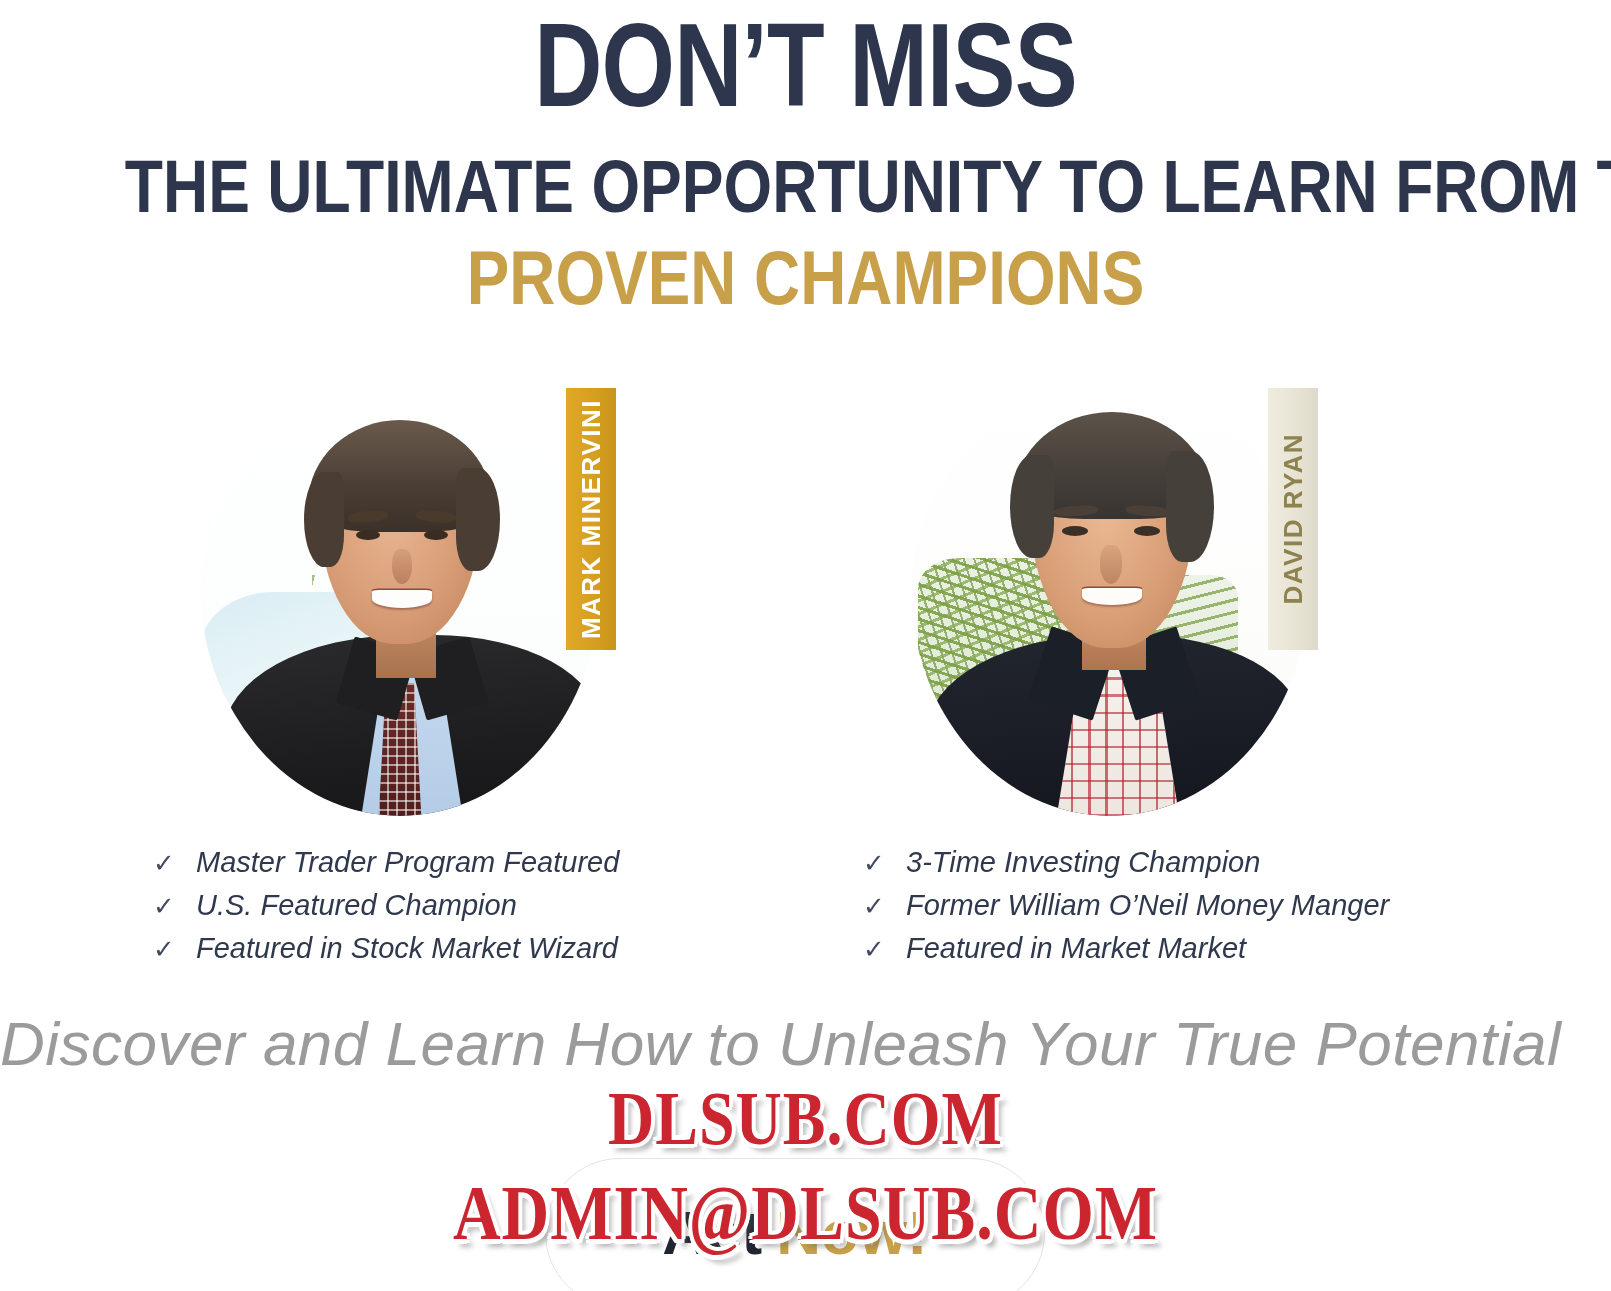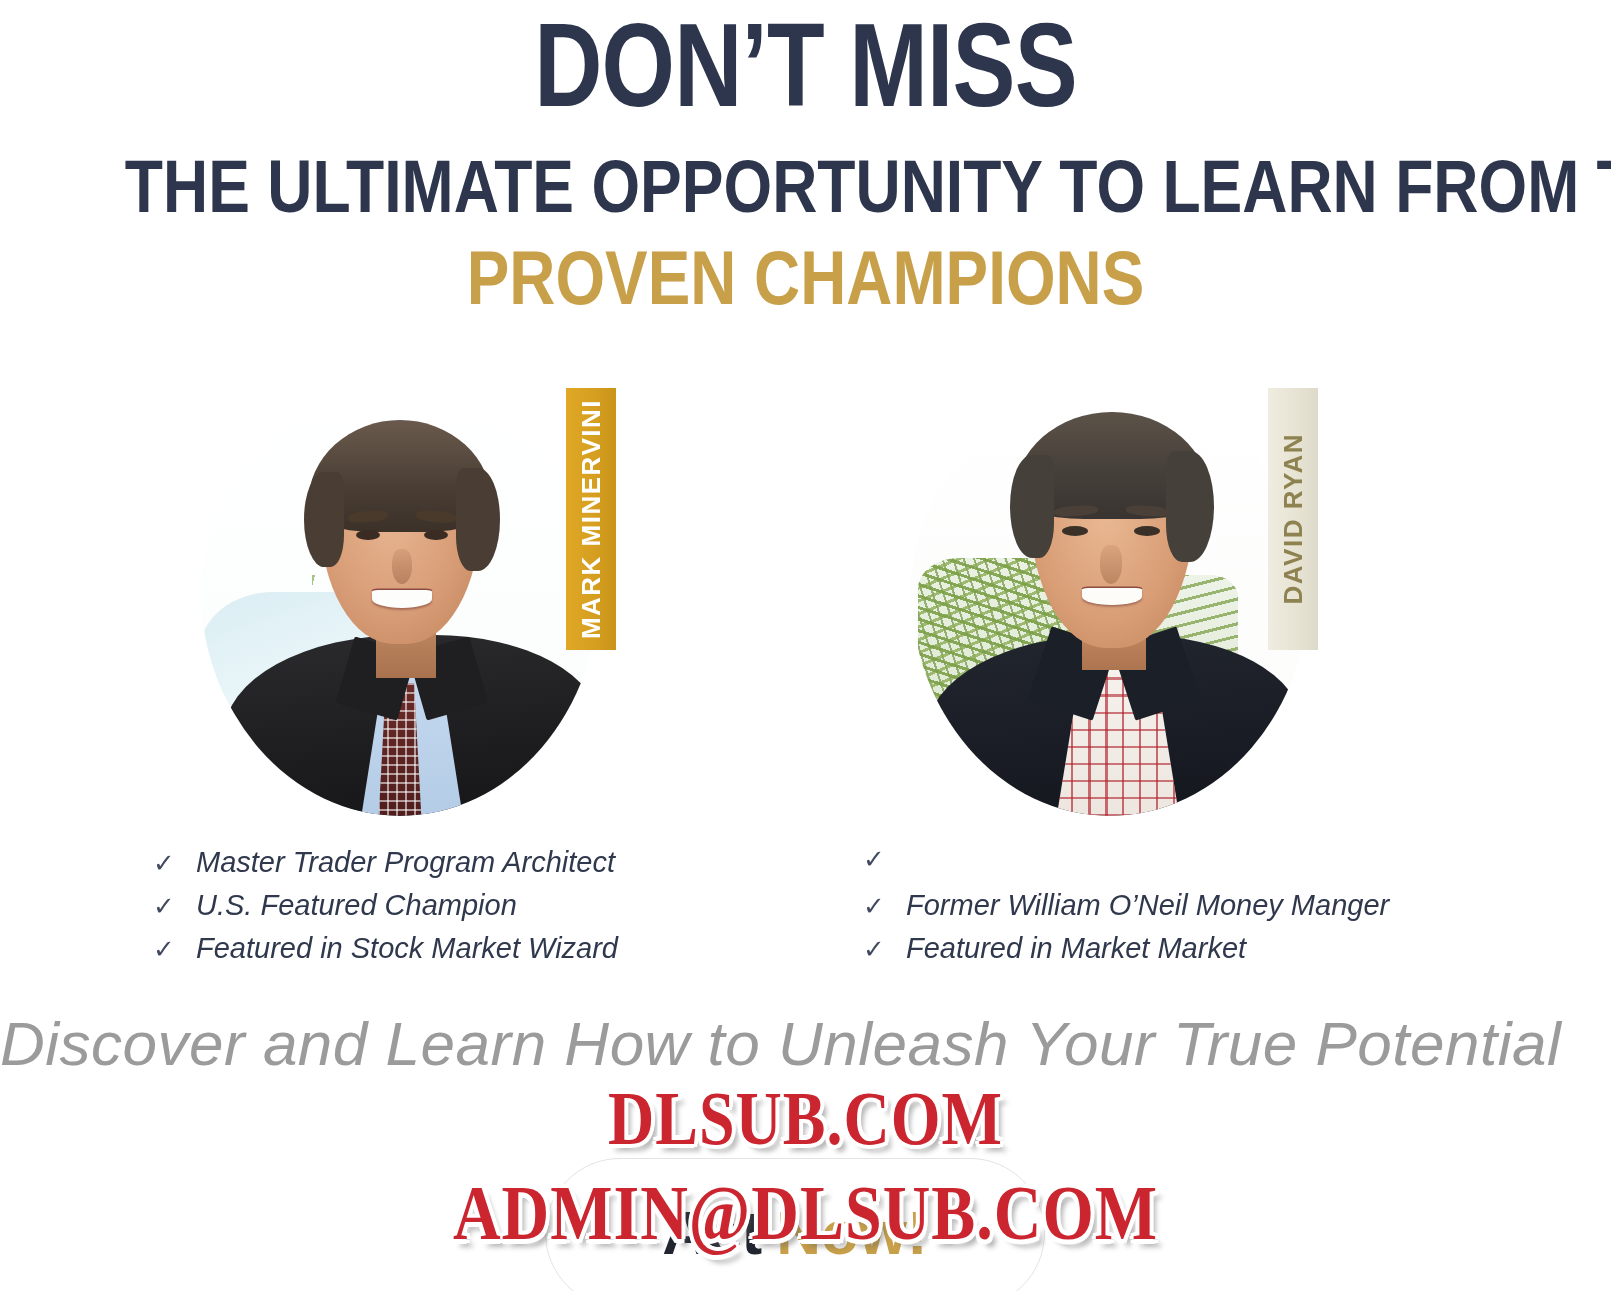--- a/index.html
+++ b/index.html
@@ -308,35 +308,36 @@
     </div>
     <div class="namebar cream">
       <span>DAVID RYAN</span>
     </div>
   </div>
 </div>
 
 <div class="bullets left">
   <div class="bullet">
     <span class="tick">✓</span>
-    <span>Master Trader Program Architect</span>
+    <span>Master Trader Program Featured</span>
   </div>
   <div class="bullet">
     <span class="tick">✓</span>
     <span>U.S. Featured Champion</span>
   </div>
   <div class="bullet">
     <span class="tick">✓</span>
     <span>Featured in Stock Market Wizard</span>
   </div>
 </div>
 
 <div class="bullets right">
   <div class="bullet">
     <span class="tick">✓</span>
+    <span>3-Time Investing Champion</span>
   </div>
   <div class="bullet">
     <span class="tick">✓</span>
     <span>Former William O’Neil Money Manger</span>
   </div>
   <div class="bullet">
     <span class="tick">✓</span>
     <span>Featured in Market Market</span>
   </div>
 </div>

